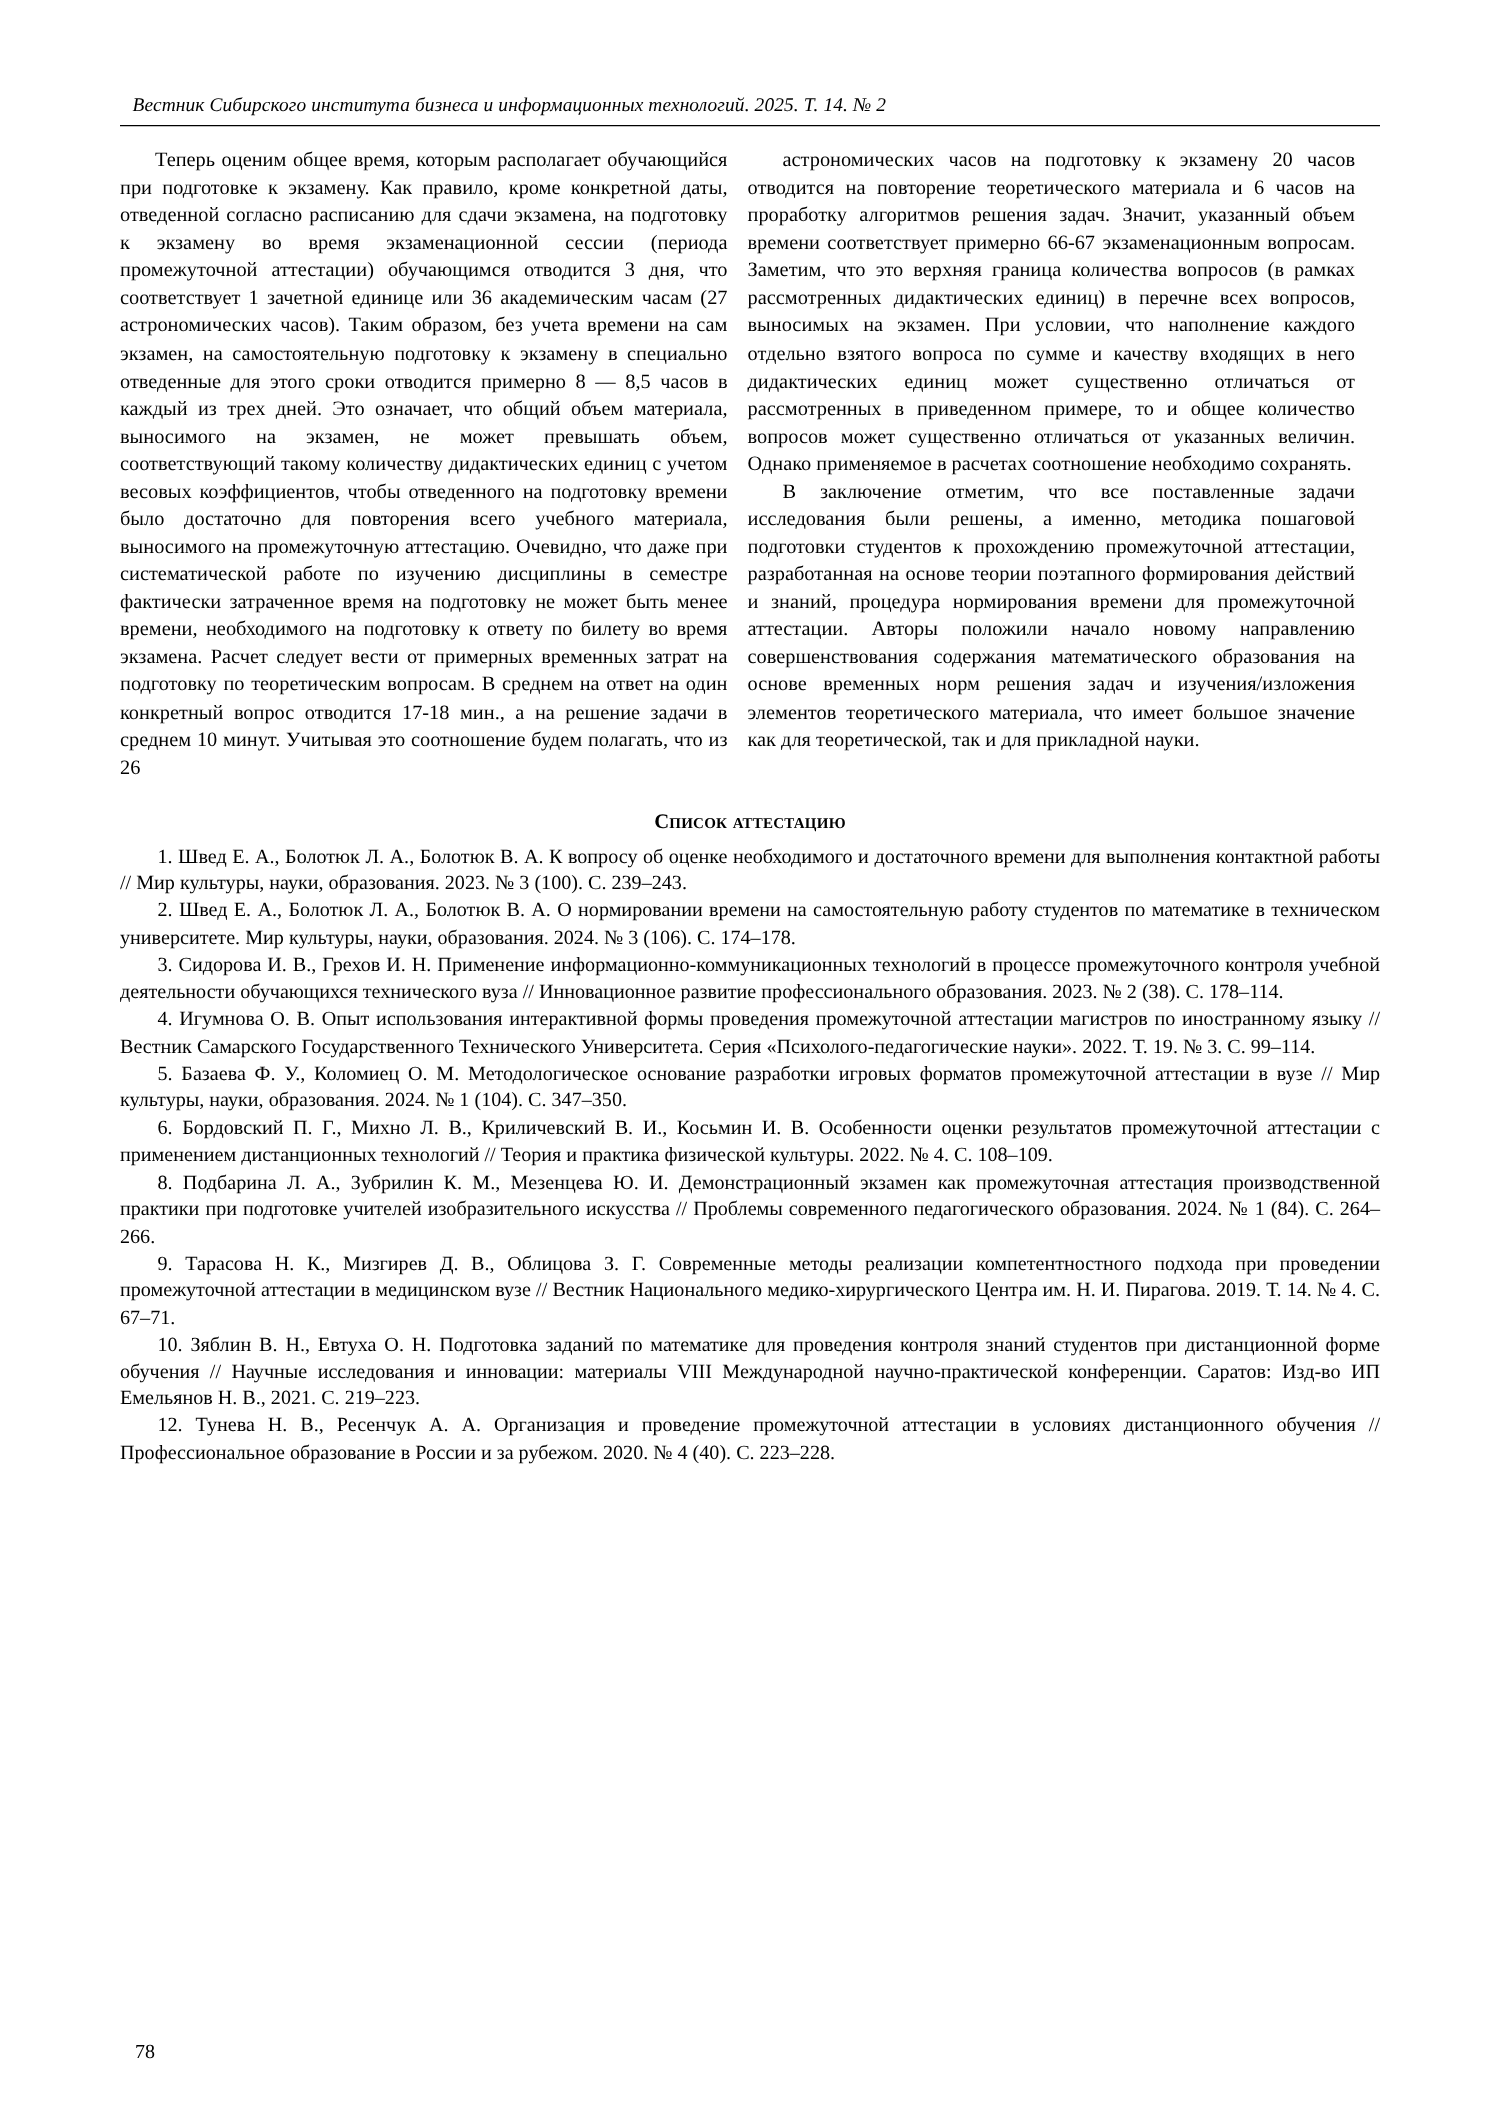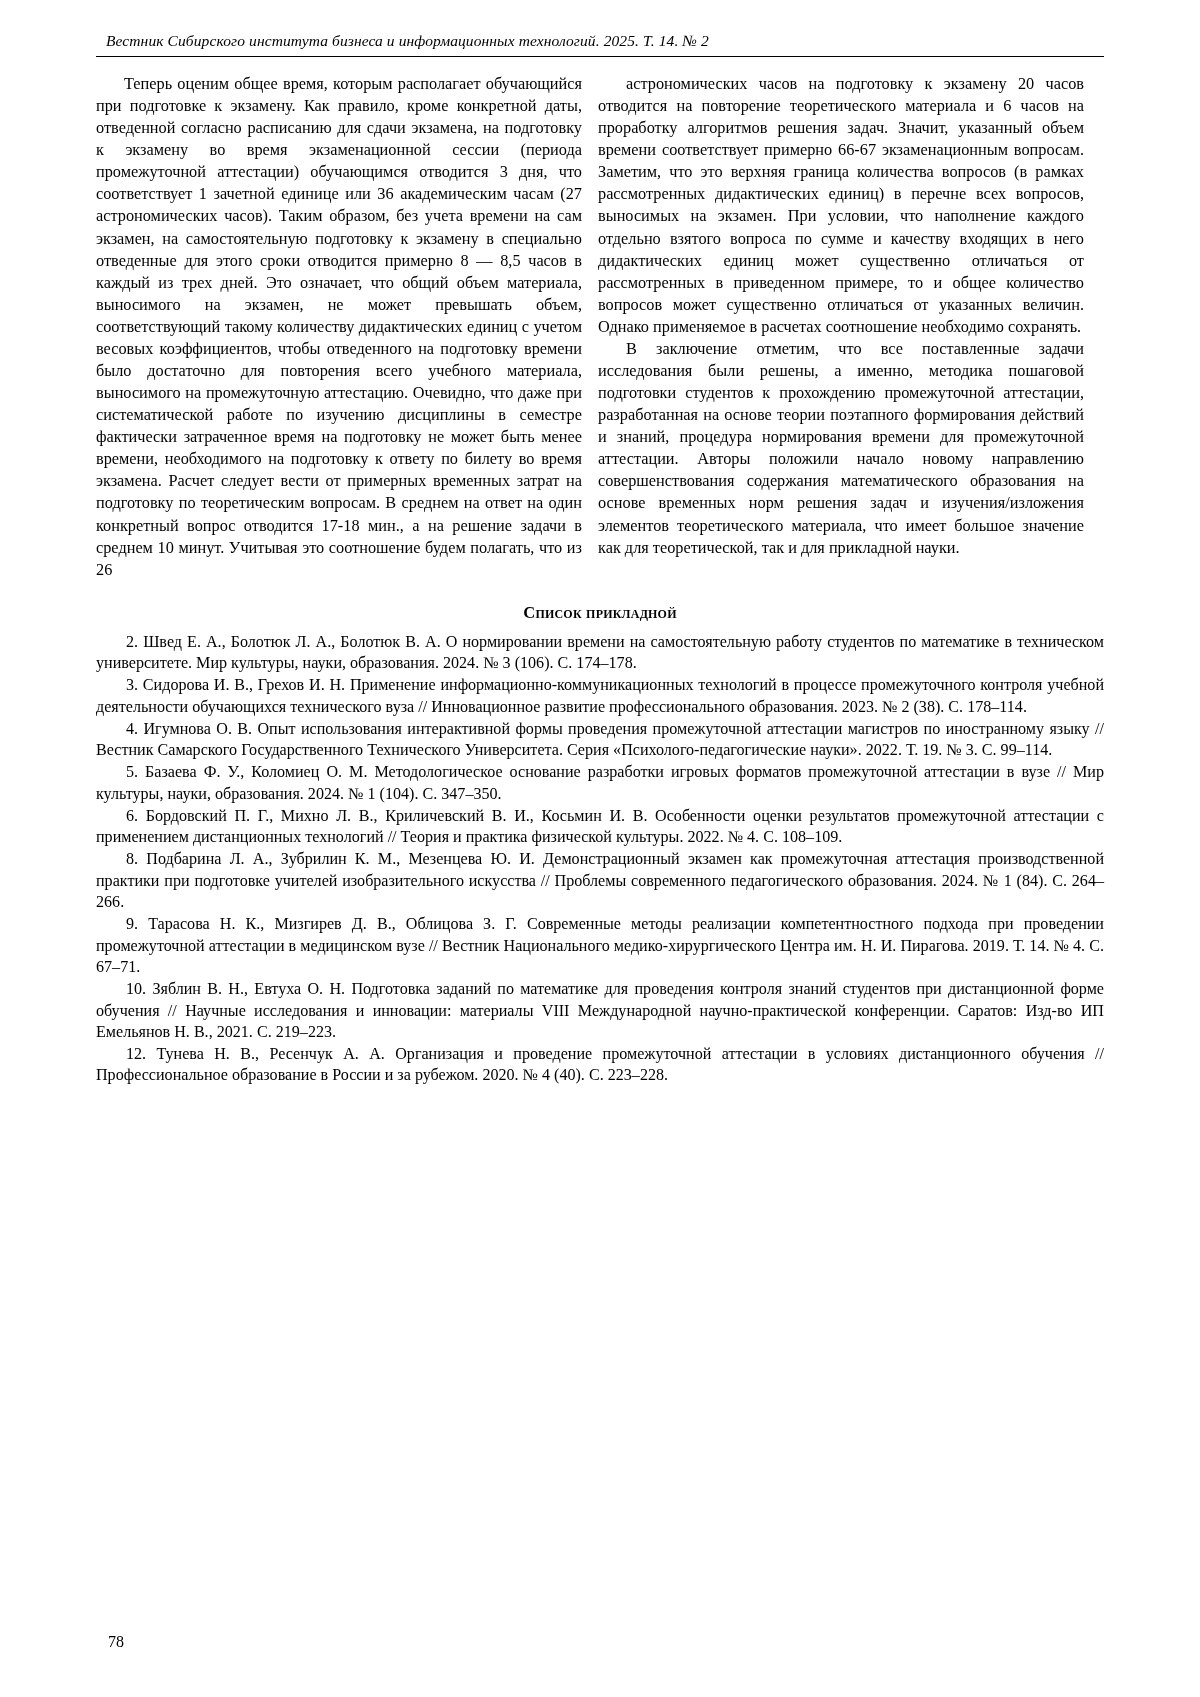--- a/index.html
+++ b/index.html
@@ -13,21 +13,21 @@
     font-family: "Liberation Serif", serif;
     color: #000000;
     position: relative;
   }
   .page {
     position: absolute;
     left: 0; top: 0;
     width: 1200px;
     height: 1697px;
     box-sizing: border-box;
-    padding: 32px 96px 40px 96px;
+    padding: 76px 96px 40px 96px;
   }
   .running-head {
     font-style: italic;
     font-size: 15.5px;
     letter-spacing: 0.1px;
     padding-left: 10px;
     margin-bottom: 6px;
     white-space: nowrap;
   }
   .rule {
@@ -90,23 +90,24 @@
   <div class="columns">
     <div class="col">
       <p>Теперь оценим общее время, которым располагает обучающийся при подготовке к экзамену. Как правило, кроме конкретной даты, отведенной согласно расписанию для сдачи экзамена, на подготовку к экзамену во время экзаменационной сессии (периода промежуточной аттестации) обучающимся отводится 3 дня, что соответствует 1 зачетной единице или 36 академическим часам (27 астрономических часов). Таким образом, без учета времени на сам экзамен, на самостоятельную подготовку к экзамену в специально отведенные для этого сроки отводится примерно 8 — 8,5 часов в каждый из трех дней. Это означает, что общий объем материала, выносимого на экзамен, не может превышать объем, соответствующий такому количеству дидактических единиц с учетом весовых коэффициентов, чтобы отведенного на подготовку времени было достаточно для повторения всего учебного материала, выносимого на промежуточную аттестацию. Очевидно, что даже при систематической работе по изучению дисциплины в семестре фактически затраченное время на подготовку не может быть менее времени, необходимого на подготовку к ответу по билету во время экзамена. Расчет следует вести от примерных временных затрат на подготовку по теоретическим вопросам. В среднем на ответ на один конкретный вопрос отводится 17-18 мин., а на решение задачи в среднем 10 минут. Учитывая это соотношение будем полагать, что из 26</p>
     </div>
     <div class="col">
       <p>астрономических часов на подготовку к экзамену 20 часов отводится на повторение теоретического материала и 6 часов на проработку алгоритмов решения задач. Значит, указанный объем времени соответствует примерно 66-67 экзаменационным вопросам. Заметим, что это верхняя граница количества вопросов (в рамках рассмотренных дидактических единиц) в перечне всех вопросов, выносимых на экзамен. При условии, что наполнение каждого отдельно взятого вопроса по сумме и качеству входящих в него дидактических единиц может существенно отличаться от рассмотренных в приведенном примере, то и общее количество вопросов может существенно отличаться от указанных величин. Однако применяемое в расчетах соотношение необходимо сохранять.</p>
       <p>В заключение отметим, что все поставленные задачи исследования были решены, а именно, методика пошаговой подготовки студентов к прохождению промежуточной аттестации, разработанная на основе теории поэтапного формирования действий и знаний, процедура нормирования времени для промежуточной аттестации. Авторы положили начало новому направлению совершенствования содержания математического образования на основе временных норм решения задач и изучения/изложения элементов теоретического материала, что имеет большое значение как для теоретической, так и для прикладной науки.</p>
     </div>
   </div>
 
-  <div class="refs-title">Список прикладной</div>
+  <div class="refs-title">Список аттестацию</div>
 
   <div class="refs">
+    <p class="item">1. Швед Е. А., Болотюк Л. А., Болотюк В. А. К вопросу об оценке необходимого и достаточного времени для выполнения контактной работы // Мир культуры, науки, образования. 2023. № 3 (100). С. 239–243.</p>
     <p class="item">2. Швед Е. А., Болотюк Л. А., Болотюк В. А. О нормировании времени на самостоятельную работу студентов по математике в техническом университете. Мир культуры, науки, образования. 2024. № 3 (106). С. 174–178.</p>
     <p class="item">3. Сидорова И. В., Грехов И. Н. Применение информационно-коммуникационных технологий в процессе промежуточного контроля учебной деятельности обучающихся технического вуза // Инновационное развитие профессионального образования. 2023. № 2 (38). С. 178–114.</p>
     <p class="item">4. Игумнова О. В. Опыт использования интерактивной формы проведения промежуточной аттестации магистров по иностранному языку // Вестник Самарского Государственного Технического Университета. Серия «Психолого-педагогические науки». 2022. Т. 19. № 3. С. 99–114.</p>
     <p class="item">5. Базаева Ф. У., Коломиец О. М. Методологическое основание разработки игровых форматов промежуточной аттестации в вузе // Мир культуры, науки, образования. 2024. № 1 (104). С. 347–350.</p>
     <p class="item">6. Бордовский П. Г., Михно Л. В., Криличевский В. И., Косьмин И. В. Особенности оценки результатов промежуточной аттестации с применением дистанционных технологий // Теория и практика физической культуры. 2022. № 4. С. 108–109.</p>
     <p class="item">8. Подбарина Л. А., Зубрилин К. М., Мезенцева Ю. И. Демонстрационный экзамен как промежуточная аттестация производственной практики при подготовке учителей изобразительного искусства // Проблемы современного педагогического образования. 2024. № 1 (84). С. 264–266.</p>
     <p class="item">9. Тарасова Н. К., Мизгирев Д. В., Облицова З. Г. Современные методы реализации компетентностного подхода при проведении промежуточной аттестации в медицинском вузе // Вестник Национального медико-хирургического Центра им. Н. И. Пирагова. 2019. Т. 14. № 4. С. 67–71.</p>
     <p class="item">10. Зяблин В. Н., Евтуха О. Н. Подготовка заданий по математике для проведения контроля знаний студентов при дистанционной форме обучения // Научные исследования и инновации: материалы VIII Международной научно-практической конференции. Саратов: Изд-во ИП Емельянов Н. В., 2021. С. 219–223.</p>
     <p class="item">12. Тунева Н. В., Ресенчук А. А. Организация и проведение промежуточной аттестации в условиях дистанционного обучения // Профессиональное образование в России и за рубежом. 2020. № 4 (40). С. 223–228.</p>
   </div>

